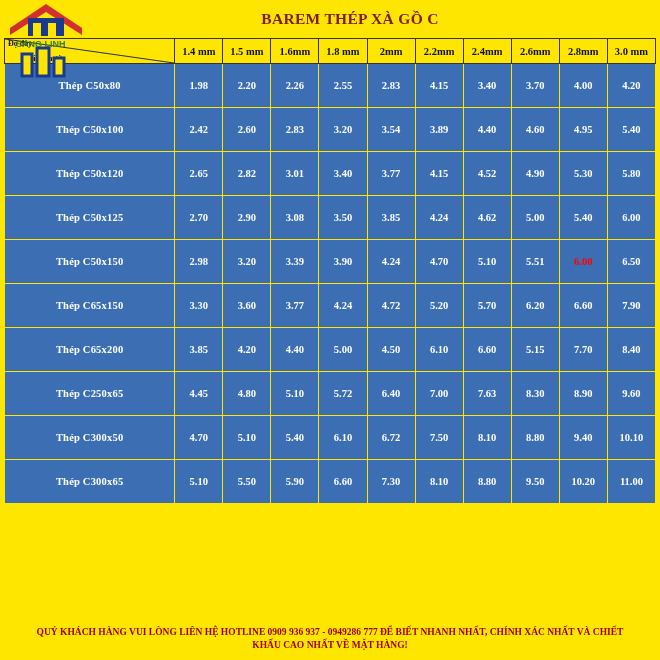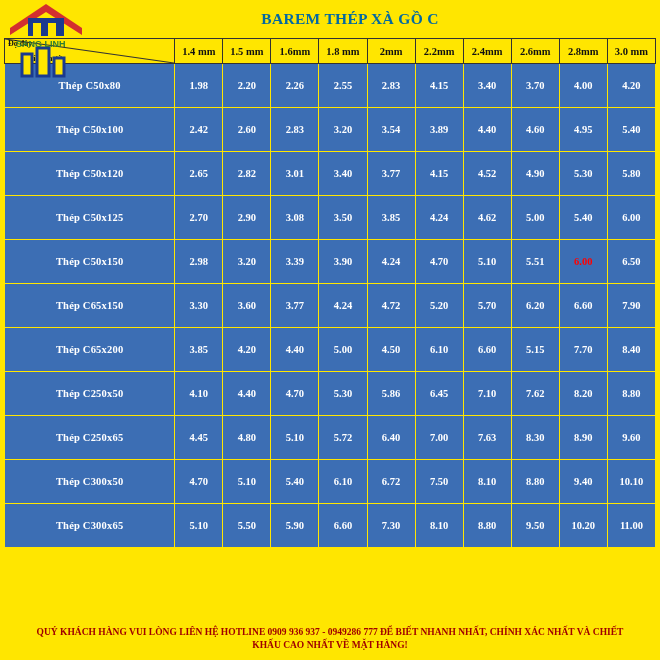--- a/index.html
+++ b/index.html
@@ -28,21 +28,21 @@
     left:0; top:2px;
     width:120px;height:78px;
     z-index:5;
   }
   .logo-svg{display:block;}
   .title{
     width:100%;
     text-align:center;
     font-size:15.5px;
     font-weight:bold;
-    color:#0369a1;
+    color:#7f1d1d;
     letter-spacing:.3px;
     padding-left:40px;
     box-sizing:border-box;
   }
 
   
   table{
     border-collapse:collapse;
     width:652px;
     margin:0 4px;
@@ -258,33 +258,20 @@
           <td class="val">4.40</td>
           <td class="val">5.00</td>
           <td class="val">4.50</td>
           <td class="val">6.10</td>
           <td class="val">6.60</td>
           <td class="val">5.15</td>
           <td class="val">7.70</td>
           <td class="val">8.40</td>
         </tr>
         <tr>
-          <td class="name">Thép C250x50</td>
-          <td class="val">4.10</td>
-          <td class="val">4.40</td>
-          <td class="val">4.70</td>
-          <td class="val">5.30</td>
-          <td class="val">5.86</td>
-          <td class="val">6.45</td>
-          <td class="val">7.10</td>
-          <td class="val">7.62</td>
-          <td class="val">8.20</td>
-          <td class="val">8.80</td>
-        </tr>
-        <tr>
           <td class="name">Thép C250x65</td>
           <td class="val">4.45</td>
           <td class="val">4.80</td>
           <td class="val">5.10</td>
           <td class="val">5.72</td>
           <td class="val">6.40</td>
           <td class="val">7.00</td>
           <td class="val">7.63</td>
           <td class="val">8.30</td>
           <td class="val">8.90</td>

